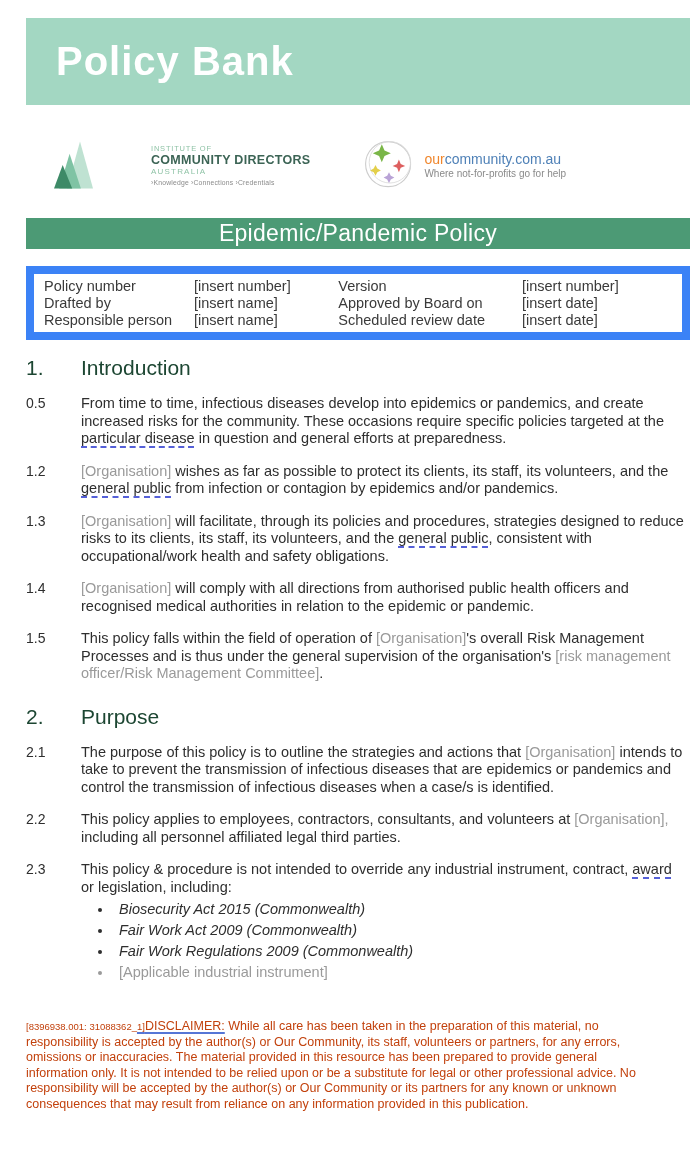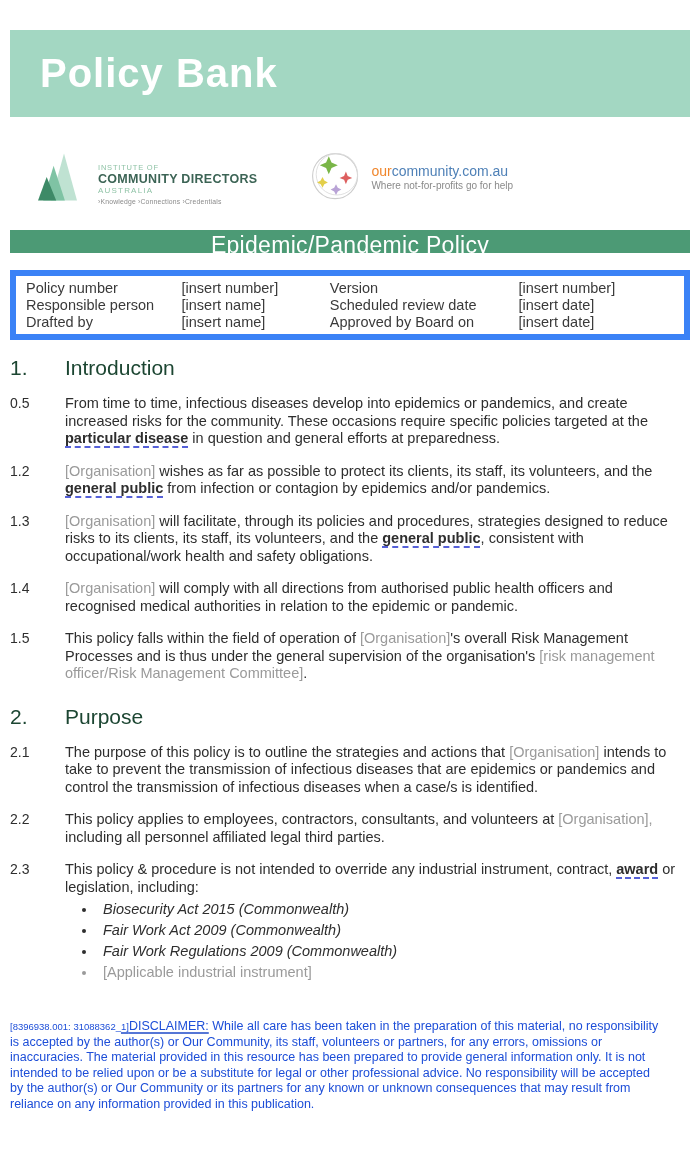--- a/index.html
+++ b/index.html
@@ -1,26 +1,26 @@
 <!DOCTYPE html>
 <html><head>
 <meta charset="utf-8">
 <style>
   * { box-sizing: border-box; margin: 0; padding: 0; }
   html, body { width: 700px; height: 1166px; overflow: hidden; background: #fff; }
   body { font-family: "Liberation Sans", sans-serif; color: #2e2e2e; }
-  .page { padding: 12px 10px; }
+  .page { padding: 0 10px; margin-left: 16px; }
 
   
   .band { margin-top: 18px; height: 87px; background: #a3d7c2; display: flex; align-items: center; }
   .band-title { color: #fff; font-size: 40px; font-weight: bold; padding-left: 30px; letter-spacing: 1px; }
 
   
   .logos { display: flex; align-items: center; margin-top: 24px; height: 72px; }
-  .logo-icda { display: flex; align-items: flex-end; margin-left: 28px; }
+  .logo-icda { display: flex; align-items: center; margin-left: 28px; gap: 37px; }
   .icda-mark { width: 52px; height: 56px; margin-right: 8px; }
   .icda-line1 { font-size: 7.5px; color: #8fc3a6; letter-spacing: 0.8px; }
   .icda-line2 { font-size: 12.5px; font-weight: bold; color: #3c6455; letter-spacing: 0.3px; }
   .icda-line3 { font-size: 8px; color: #8fc3a6; letter-spacing: 1.2px; }
   .icda-tagline { font-size: 6.8px; color: #8a8a8a; margin-top: 3px; letter-spacing: 0.2px; }
 
   .logo-oc { display: flex; align-items: center; margin-left: 52px; }
   .oc-mark { width: 54px; height: 58px; margin-right: 8px; }
   .oc-name { font-size: 14px; font-weight: normal; }
   .oc-our { color: #f0862c; }
@@ -31,51 +31,51 @@
   .logo-maddocks { margin-left: 60px; }
   .barcode { width: 112px; height: 12px; margin-bottom: 4px;
     background-image:
       repeating-linear-gradient(90deg, #a9a9a9 0 1px, transparent 1px 4px),
       repeating-linear-gradient(90deg, #9b9b9b 0 2px, transparent 2px 7px),
       repeating-linear-gradient(90deg, #b5b5b5 0 1px, transparent 1px 11px);
   }
   .maddocks-name { font-family: "Liberation Serif", serif; font-size: 25px; color: #8e8e8e; letter-spacing: 0.5px; }
 
   
-  .title-banner { margin-top: 17px; height: 23px; background: #4c9a75; color: #fff;
+  .title-banner { margin-top: 17px; height: 31px; background: #4c9a75; color: #fff;
     text-align: center; font-size: 23px; line-height: 31px; letter-spacing: 0.3px; }
   .subtitle { text-align: center; font-style: italic; font-size: 15px; color: #464646; margin-top: 2px; }
 
   
-  .meta { width: 100%; margin-top: 17px; border: 6px solid #3b82f6; border-collapse: collapse;
+  .meta { width: 100%; margin-top: 17px; border: 8px solid #3b82f6; border-collapse: collapse;
     font-size: 14.5px; color: #3a3a3a; }
   .meta td { padding: 0.5px 0; }
   .meta tr:first-child td { padding-top: 4px; }
   .meta tr:last-child td { padding-bottom: 4px; }
   .meta td:nth-child(1) { width: 25%; padding-left: 10px; }
   .meta td:nth-child(2) { width: 22%; }
   .meta td:nth-child(3) { width: 28%; }
   .meta td:nth-child(4) { width: 25%; }
 
   
   .section-heading { display: grid; grid-template-columns: 55px 1fr; font-size: 21px;
     color: #1c4632; margin-top: 16px; }
   .section-heading.second { margin-top: 22px; }
   .clause { display: grid; grid-template-columns: 55px 1fr; margin-top: 15px;
     font-size: 14.5px; line-height: 17.5px; }
   .clause-num { font-size: 14px; }
   .clause-body { padding-right: 6px; }
   .gray { color: #9a9a9a; }
-  .dashed { text-decoration: underline dashed #5560d8 2px; text-underline-offset: 3px; font-weight: bold; }
+  .dashed { text-decoration: underline dashed #5560d8 2px; text-underline-offset: 3px; }
   .bullets { list-style: disc; margin: 3px 0 0 32px; }
   .bullets li { padding-left: 6px; line-height: 21px; }
   .italic { font-style: italic; }
 
   
-  .footer { margin-top: 36px; font-size: 12.5px; line-height: 15.6px; color: #1d4ed8; padding-right: 28px; }
+  .footer { margin-top: 36px; font-size: 12.5px; line-height: 15.6px; color: #c2410c; padding-right: 28px; }
   .ref-small { font-size: 9.5px; }
   .blue-underline { text-decoration: underline solid #5576d6 2px; text-underline-offset: 2px; }
 </style>
 </head>
 <body>
 
 <div class="page">
 
   <div class="band">
     <div class="band-title">Policy Bank</div>
@@ -126,29 +126,29 @@
 
   <table class="meta">
     <tbody>
         <tr>
       <td>Policy number</td>
       <td>[insert number]</td>
       <td>Version</td>
       <td>[insert number]</td>
     </tr>
     <tr>
+      <td>Drafted by</td>
+      <td>[insert name]</td>
+      <td>Approved by Board on</td>
+      <td>[insert date]</td>
+    </tr>
+    <tr>
       <td>Responsible person</td>
       <td>[insert name]</td>
       <td>Scheduled review date</td>
-      <td>[insert date]</td>
-    </tr>
-    <tr>
-      <td>Drafted by</td>
-      <td>[insert name]</td>
-      <td>Approved by Board on</td>
       <td>[insert date]</td>
     </tr>
   </tbody>
     </table>
 
   <div class="section-heading">
     <span>1.</span>
     <span>Introduction</span>
   </div>
 

